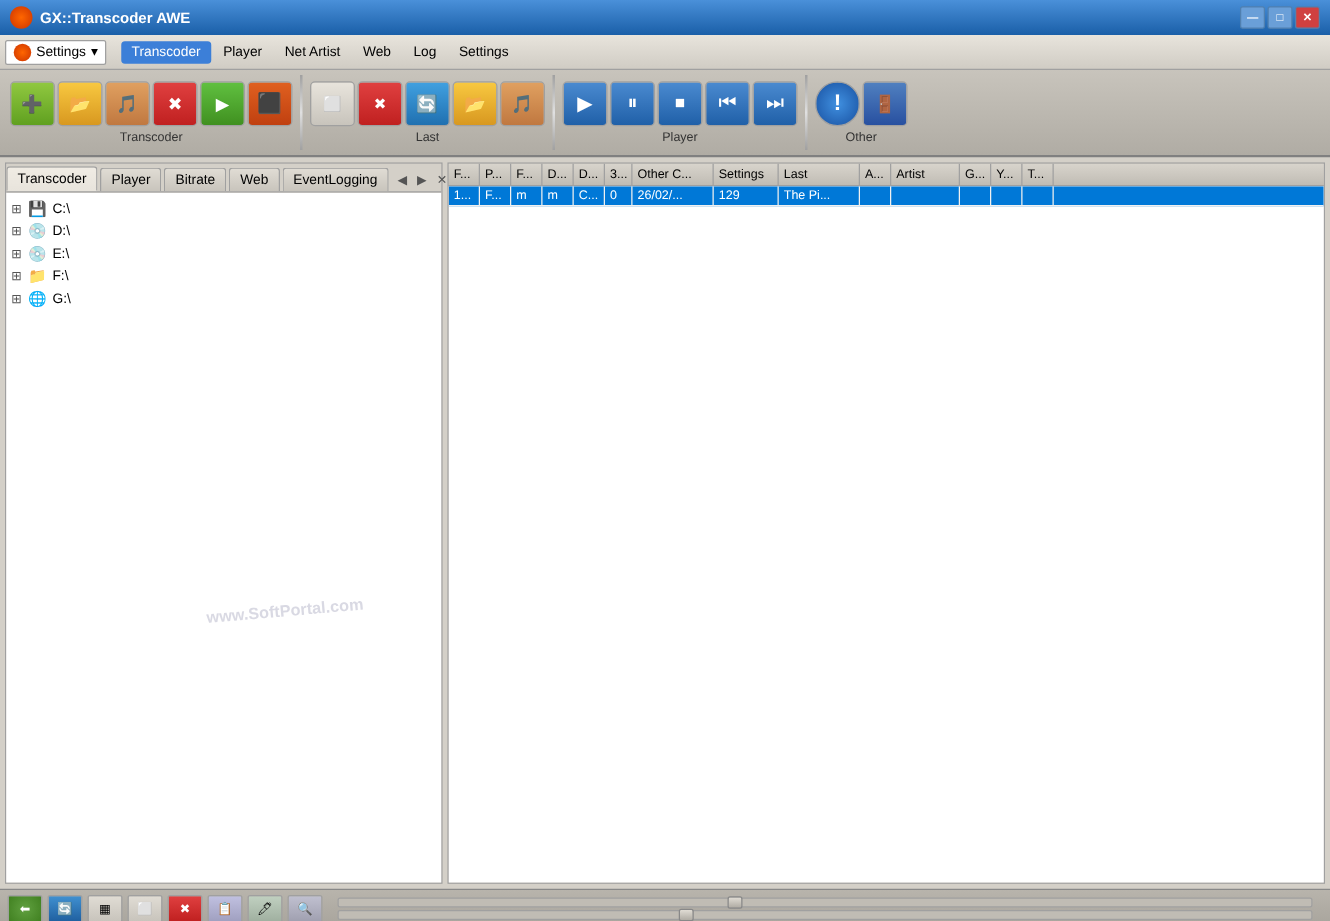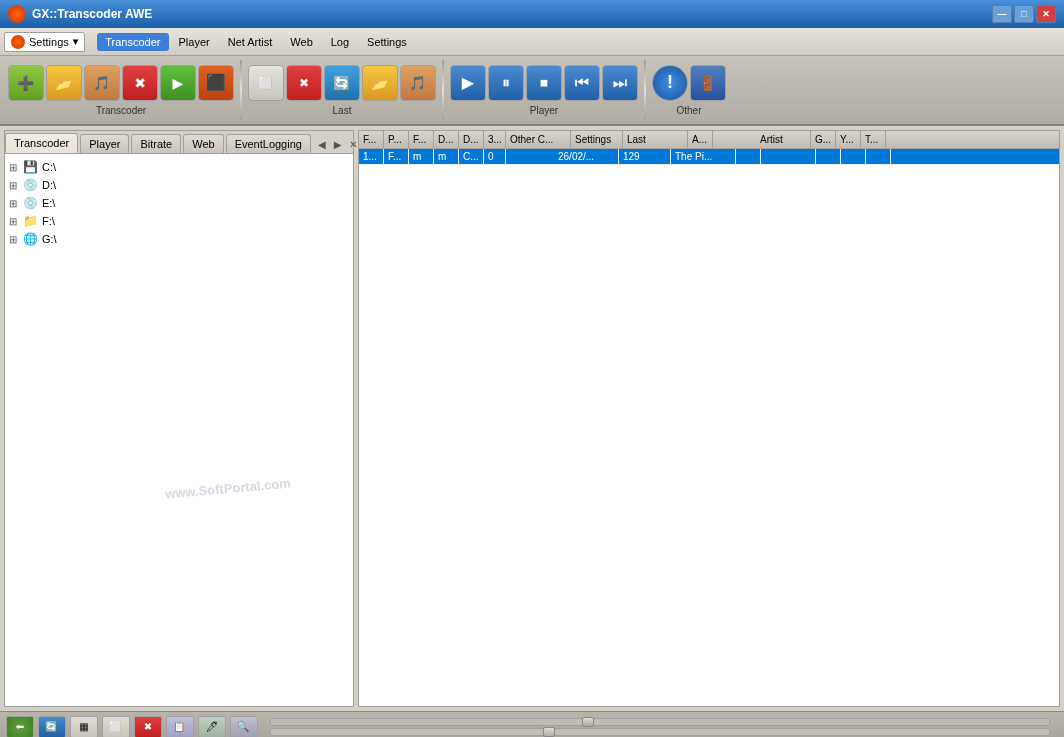--- a/index.html
+++ b/index.html
@@ -403,34 +403,34 @@
         <div class="col-header" style="width:25px;">F...</div>
         <div class="col-header" style="width:25px;">P...</div>
         <div class="col-header" style="width:25px;">F...</div>
         <div class="col-header" style="width:25px;">D...</div>
         <div class="col-header" style="width:25px;">D...</div>
         <div class="col-header" style="width:22px;">3...</div>
         <div class="col-header" style="width:65px;">Other C...</div>
         <div class="col-header" style="width:52px;">Settings</div>
         <div class="col-header" style="width:65px;">Last</div>
         <div class="col-header" style="width:25px;">A...</div>
-        <div class="col-header" style="width:55px;margin-left:43px;">Artist</div>
+        <div class="col-header" style="width:55px;">Artist</div>
         <div class="col-header" style="width:25px;">G...</div>
         <div class="col-header" style="width:25px;">Y...</div>
         <div class="col-header" style="width:25px;">T...</div>
       </div>
       <div class="file-list-body">
         <div class="file-row selected">
           <div class="file-cell" style="width:25px;">1...</div>
           <div class="file-cell" style="width:25px;">F...</div>
           <div class="file-cell" style="width:25px;">m</div>
           <div class="file-cell" style="width:25px;">m</div>
           <div class="file-cell" style="width:25px;">C...</div>
           <div class="file-cell" style="width:22px;">0</div>
-          <div class="file-cell" style="width:65px;margin-left:48px;">26/02/...</div>
+          <div class="file-cell" style="width:65px;">26/02/...</div>
           <div class="file-cell" style="width:52px;">129</div>
           <div class="file-cell" style="width:65px;">The Pi...</div>
           <div class="file-cell" style="width:25px;"></div>
           <div class="file-cell" style="width:55px;"></div>
           <div class="file-cell" style="width:25px;"></div>
           <div class="file-cell" style="width:25px;"></div>
           <div class="file-cell" style="width:25px;"></div>
         </div>
       </div>
     </div>

